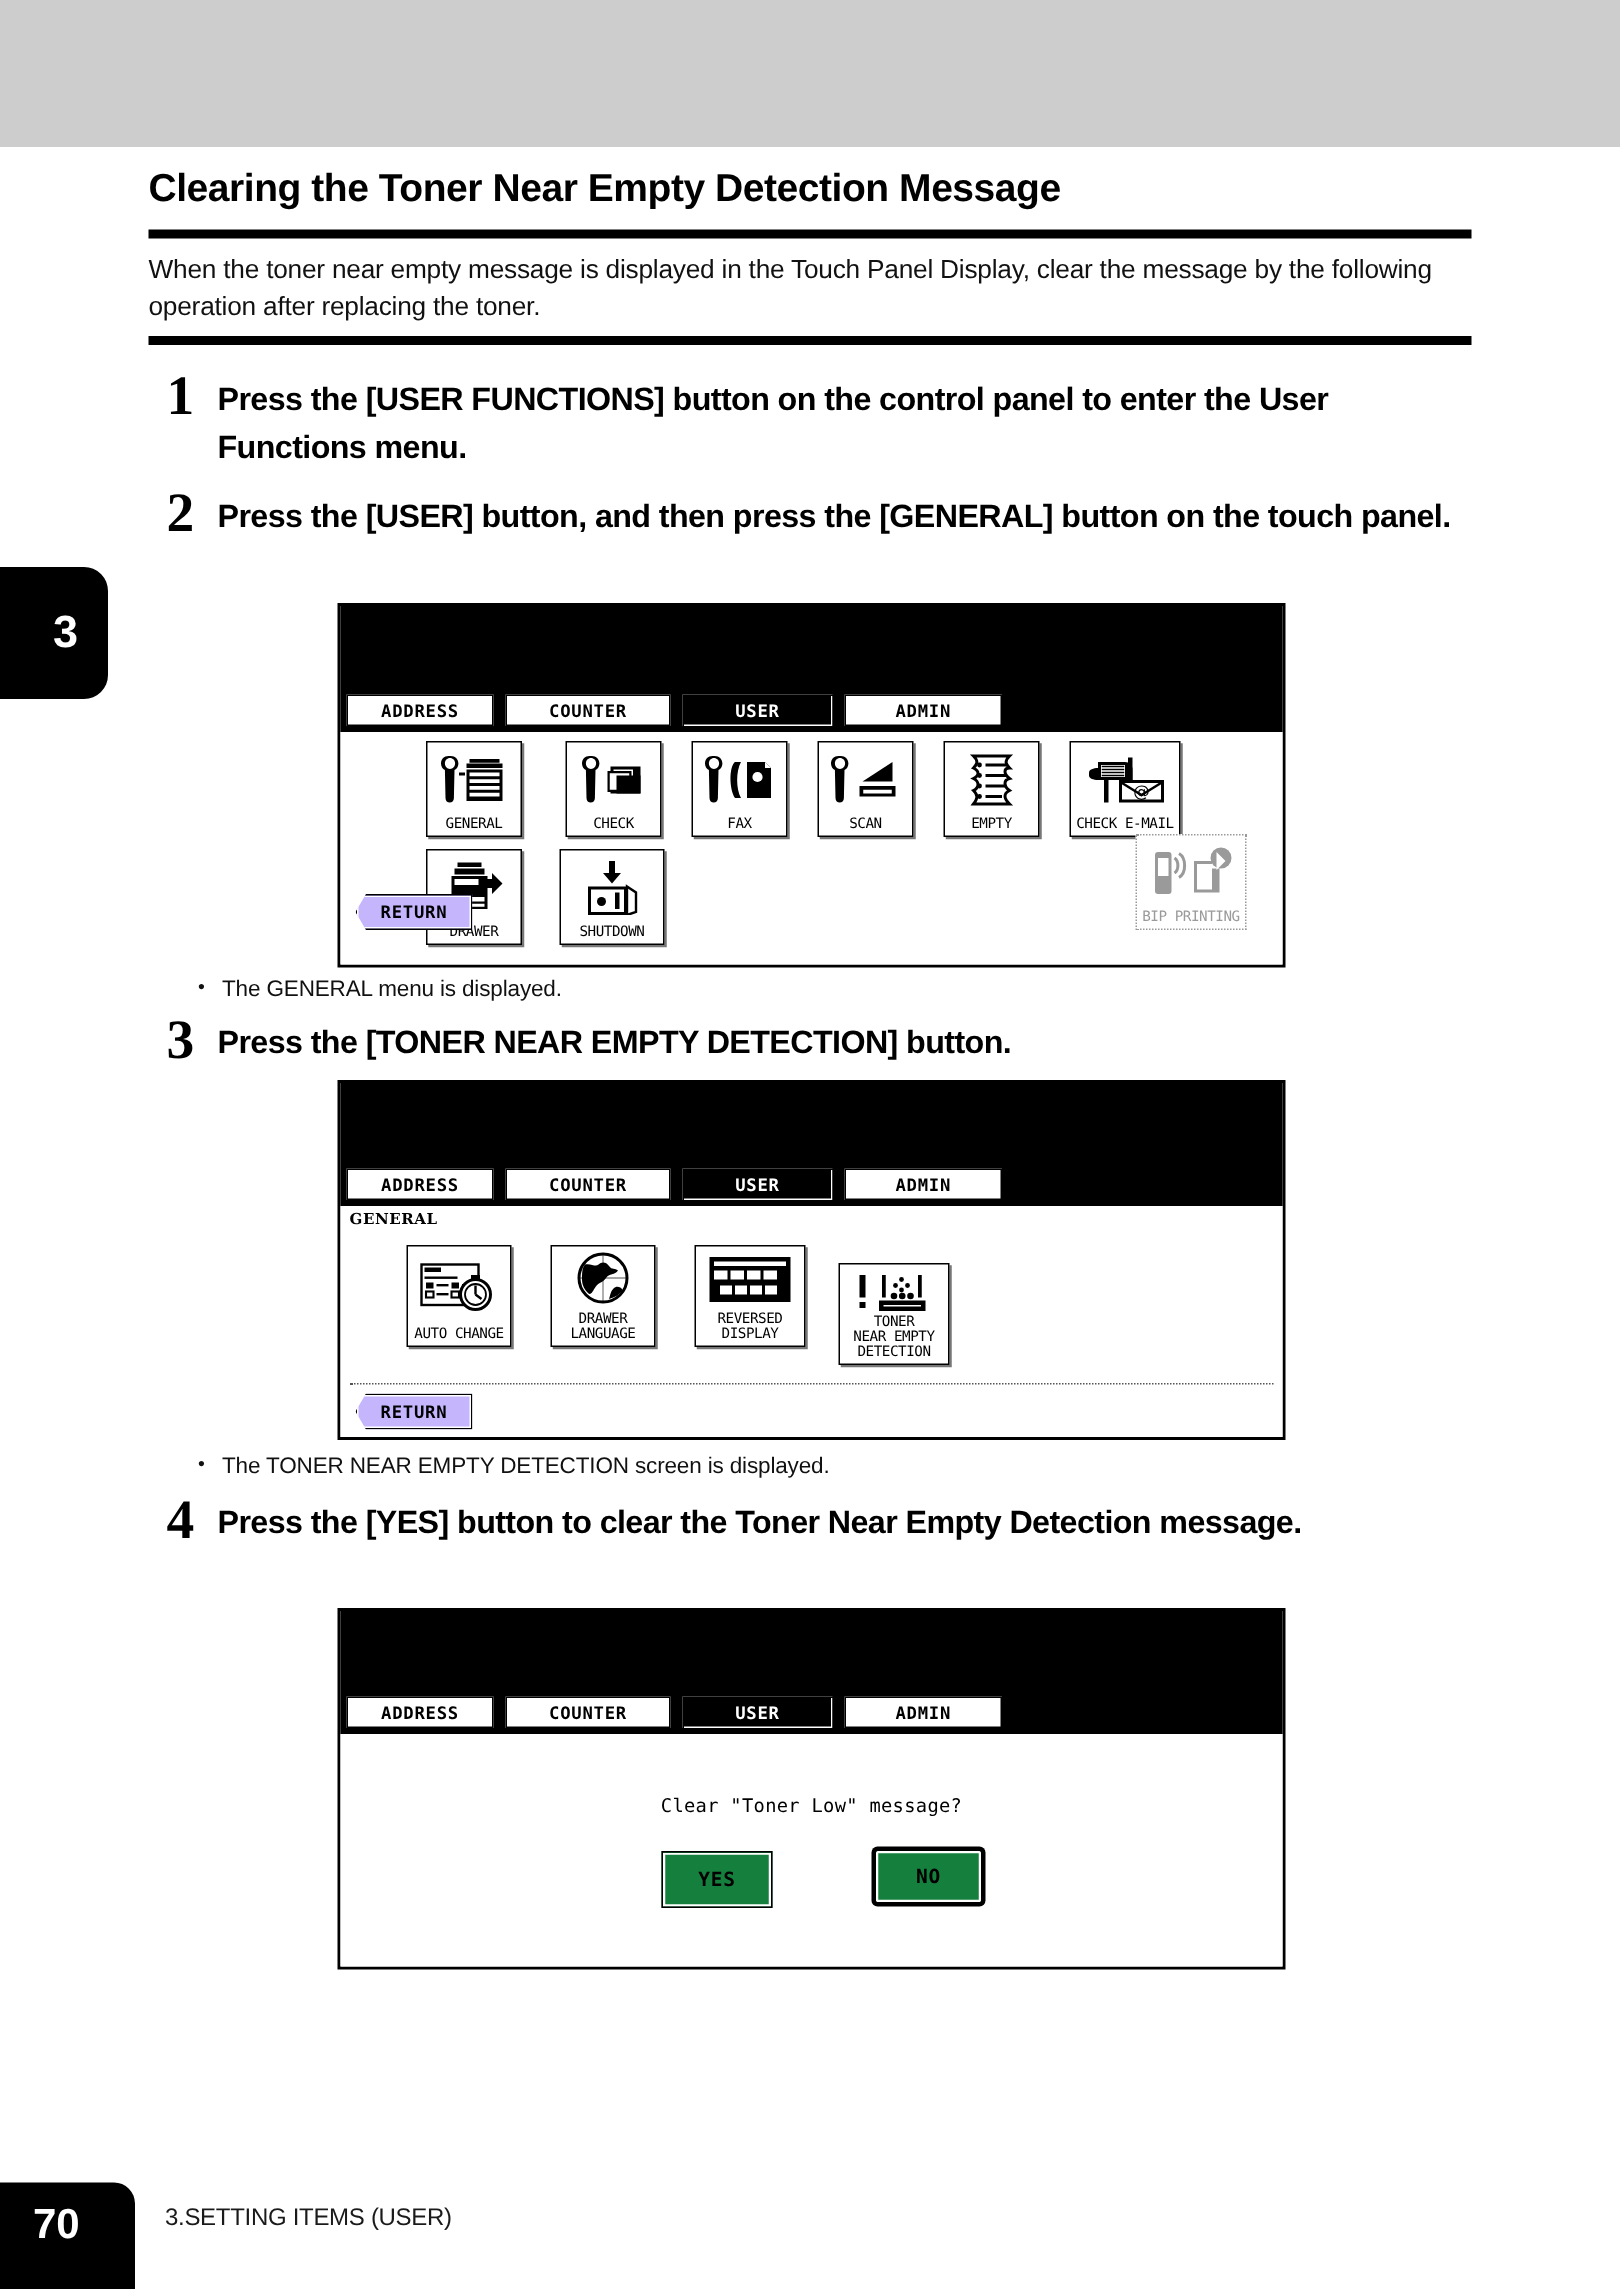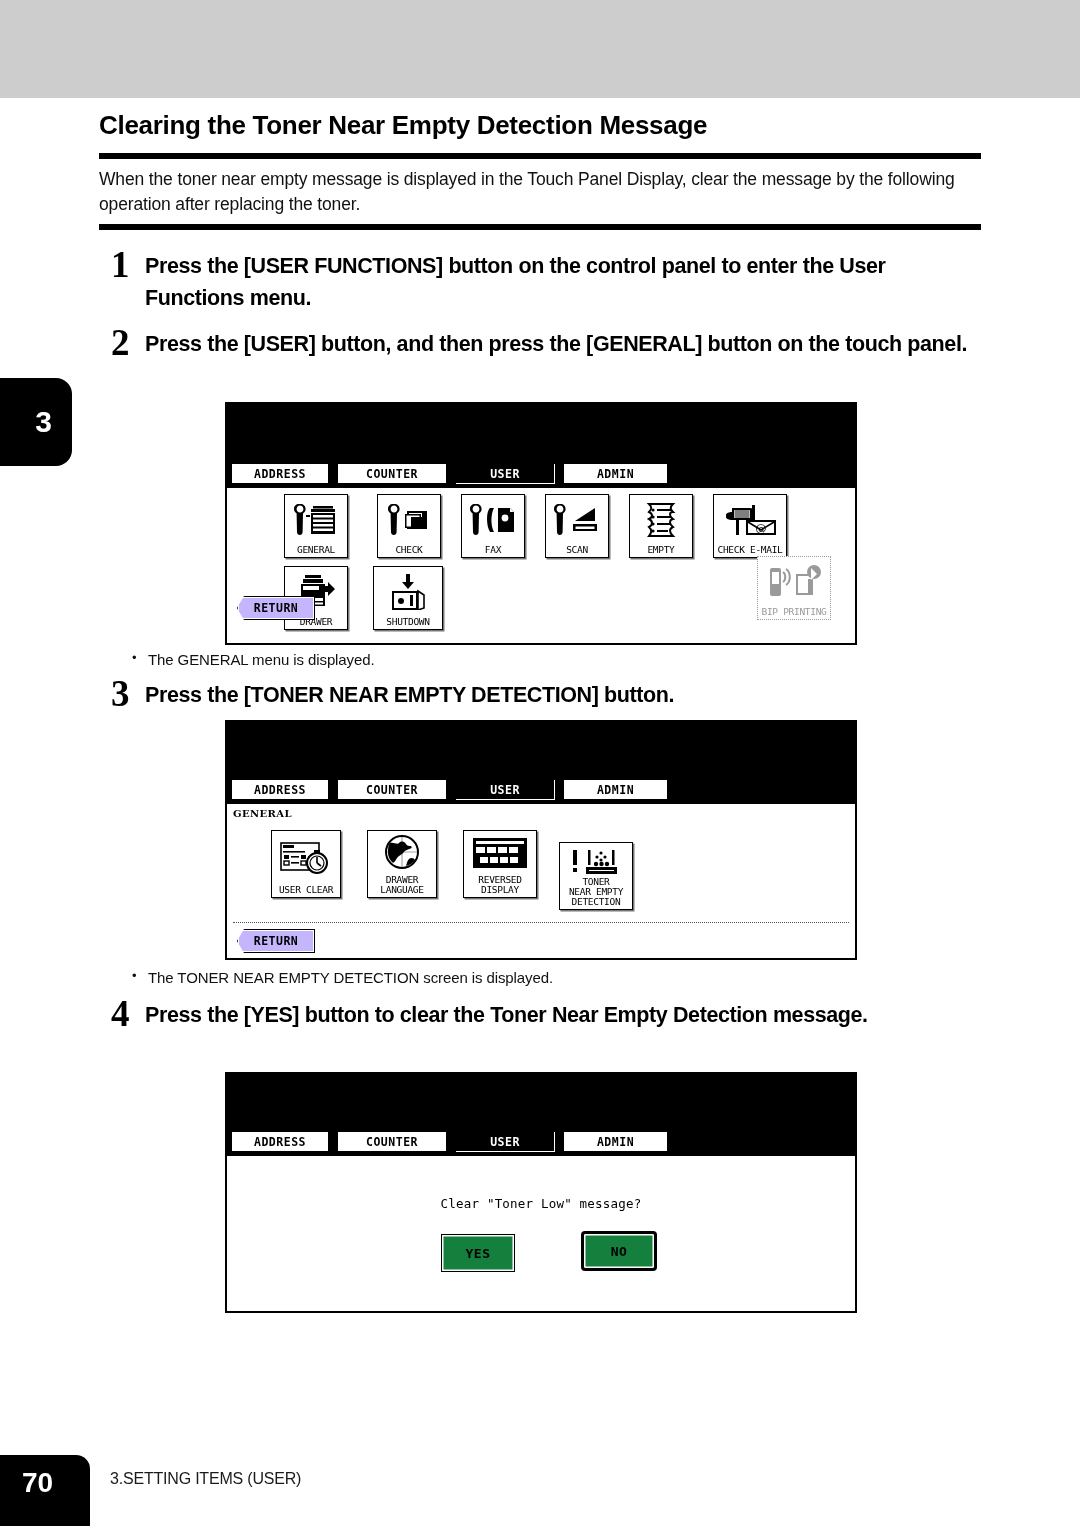--- a/index.html
+++ b/index.html
@@ -425,21 +425,21 @@
               <rect x="12" y="22" width="8" height="1.6"></rect>
               <rect x="22" y="21" width="5" height="4" fill="none" stroke="#000" stroke-width="1.4"></rect>
               <rect x="29" y="22" width="8" height="1.6"></rect>
               <circle cx="38" cy="23" r="10" fill="#fff" stroke="#000" stroke-width="2"></circle>
               <circle cx="38" cy="23" r="7" fill="none" stroke="#000" stroke-width="1.2"></circle>
               <rect x="35" y="10" width="6" height="4"></rect>
               <path d="M38 23V17M38 23l4 3" stroke="#000" stroke-width="1.6" fill="none"></path>
             </g>
           </svg>
         </div>
-        <div class="klabel">USER CLEAR</div>
+        <div class="klabel">AUTO CHANGE</div>
       </div>
 
       <div class="key" style="left:140px;top:26px;width:70px;height:68px;">
         <div class="kicon">
           <svg width="42" height="40" viewBox="0 0 42 40">
             <circle cx="21" cy="19" r="16" fill="#fff" stroke="#000" stroke-width="2"></circle>
             <path d="M9 10c4-1 7 2 9 0s5-2 7 1 4 1 6 3c-2 3-6 2-8 5s-5 3-7 6-3 6-5 4-4-5-4-9 0-8 2-10z" fill="#000"></path>
             <path d="M28 26c2-2 5-1 6 1-2 3-5 5-9 6 1-3 1-5 3-7z" fill="#000"></path>
             <path d="M5 19h32M21 3v32" fill="none" stroke="#000" stroke-width="1.2" opacity="0.35"></path>
           </svg>

